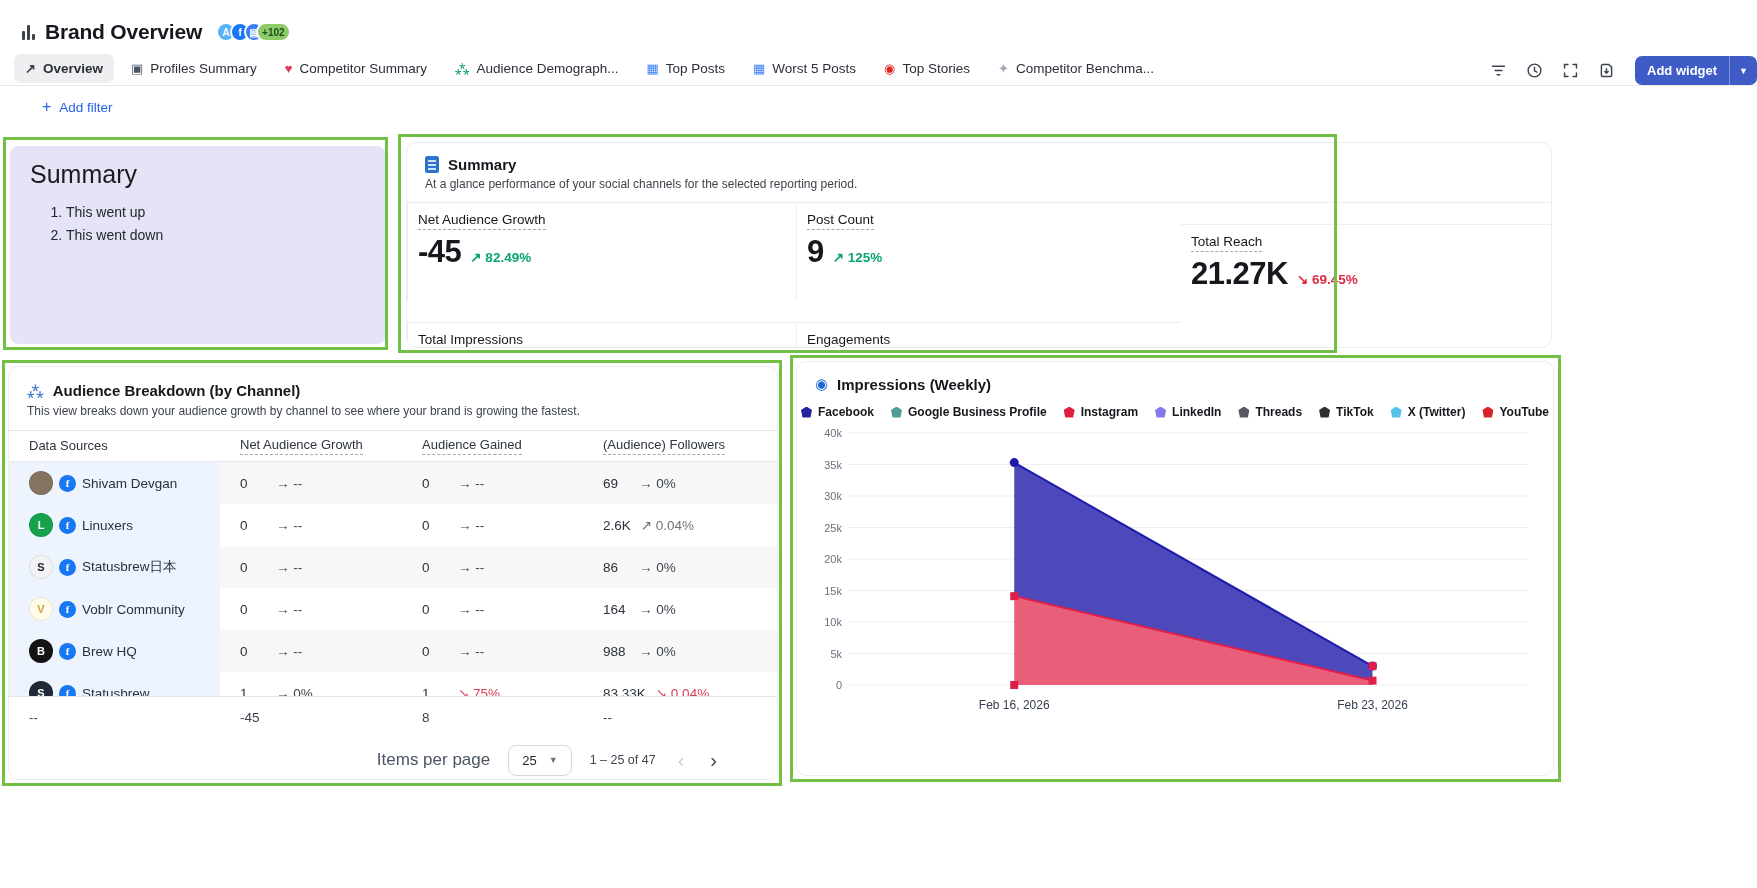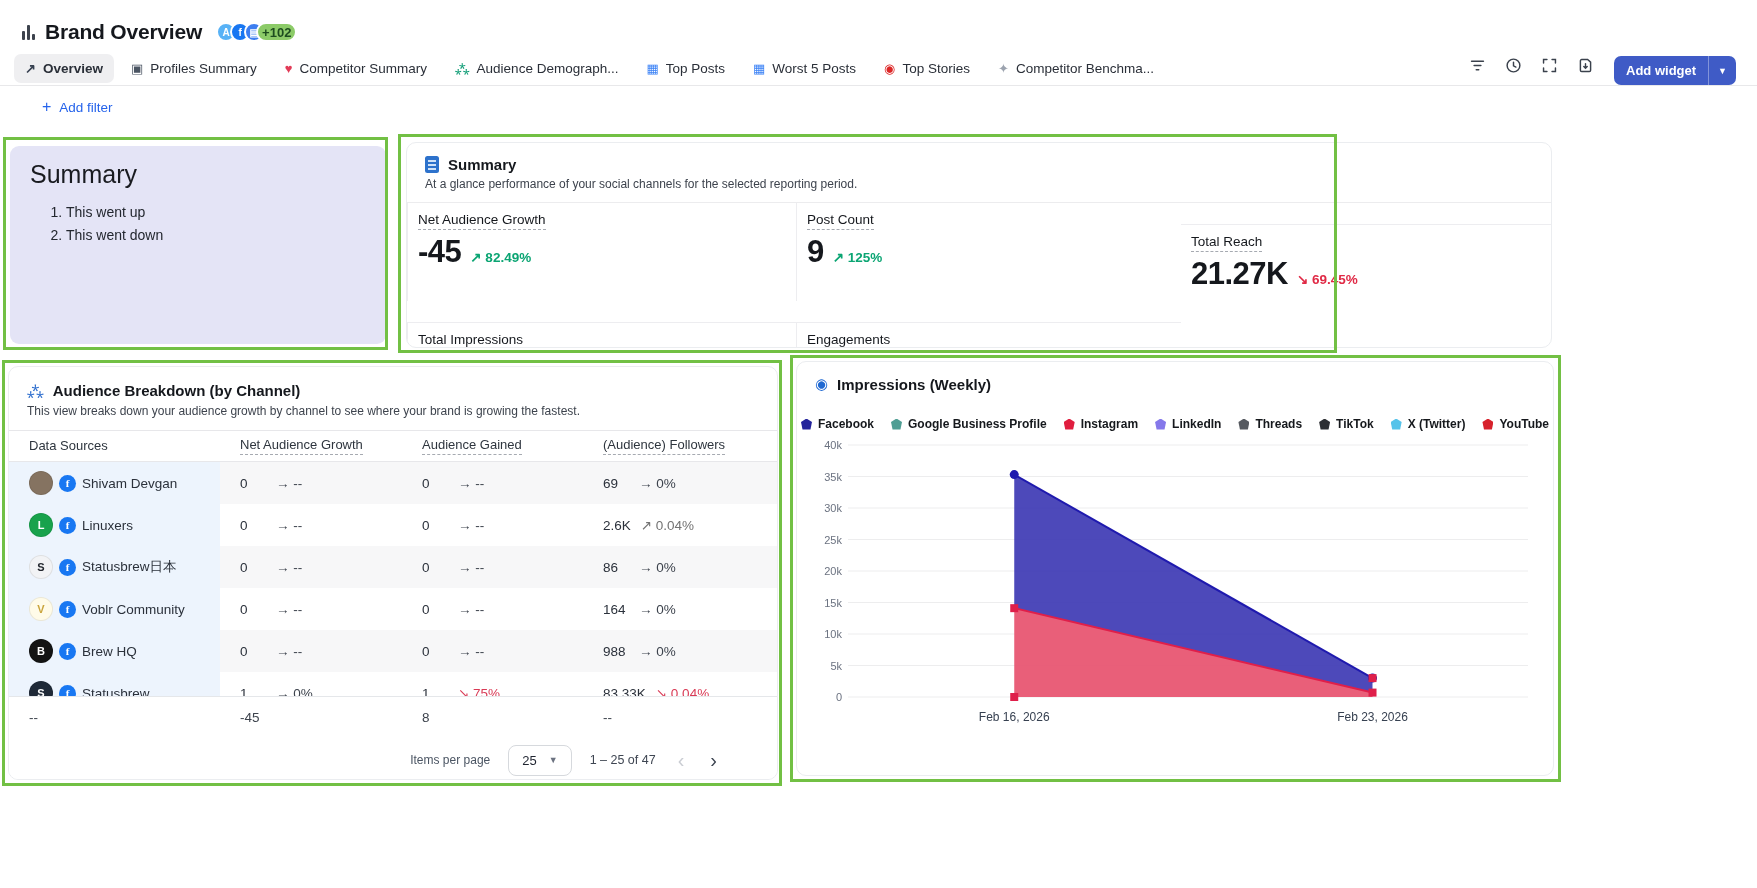--- a/index.html
+++ b/index.html
@@ -11,29 +11,29 @@
   .title-row { position:absolute; left:22px; top:20px; display:flex; align-items:center; gap:10px; }
   .bars-icon { display:inline-flex; align-items:flex-end; gap:2px; height:16px; }
   .bars-icon i { width:3px; background:#3d434d; border-radius:1px; display:block; }
   .bars-icon i:nth-child(1){height:9px;} .bars-icon i:nth-child(2){height:15px;} .bars-icon i:nth-child(3){height:6px;}
   .page-title { font-size:21px; font-weight:bold; color:#15181d; letter-spacing:-0.2px; }
   .badge-cluster { display:flex; align-items:center; margin-left:4px; }
   .pbadge { width:20px; height:20px; border-radius:50%; border:2px solid #fff; color:#fff; font-size:10px; font-weight:bold;
             display:flex; align-items:center; justify-content:center; margin-left:-6px; }
   .pbadge:first-child { margin-left:0; }
   .count-badge { margin-left:-8px; min-width:26px; height:20px; padding:0 4px; border-radius:10px; background:#8ccb68; border:2px solid #fff;
-            color:#1d4d1f; font-size:13px; font-weight:bold; display:flex; align-items:center; justify-content:center; }
+            color:#1d4d1f; font-size:10px; font-weight:bold; display:flex; align-items:center; justify-content:center; }
 
   .tab-bar { position:absolute; left:14px; top:54px; display:flex; align-items:center; gap:6px; }
   .tab { display:flex; align-items:center; gap:7px; padding:7px 11px; border-radius:7px; font-size:13.5px; color:#2a2f38; cursor:pointer; white-space:nowrap; }
   .tab.active { background:#efeff1; font-weight:bold; }
   .tab .tico { font-size:13px; line-height:1; }
   .tabs-divider { position:absolute; left:0; right:0; top:85px; border-top:1px solid #e8e8ea; }
 
-  .toolbar { position:absolute; right:21px; top:56px; display:flex; align-items:flex-start; gap:18px; }
+  .toolbar { position:absolute; right:0; top:56px; display:flex; align-items:center; gap:18px; }
   .tb-icon { width:18px; height:18px; display:flex; align-items:center; justify-content:center; cursor:pointer; }
   .tb-icon svg { width:17px; height:17px; stroke:#3a414c; fill:none; stroke-width:1.7; }
   .add-widget { display:flex; align-items:stretch; background:#3f5bc6; border-radius:7px; overflow:hidden; cursor:pointer; margin-left:2px; }
   .add-widget .awl { color:#fff; font-size:13px; font-weight:bold; padding:7px 12px; }
   .add-widget .awc { display:flex; align-items:center; padding:0 9px; border-left:1px solid rgba(255,255,255,.35); color:#fff; font-size:9px; }
 
   .add-filter { position:absolute; left:42px; top:99px; display:flex; align-items:center; gap:8px; color:#2563eb; font-size:13.5px; cursor:pointer; }
   .add-filter .plus { font-size:16px; line-height:1; }
 
   
@@ -82,32 +82,32 @@
   .td.striped { background:#f7f7f8; }
   .td.src { background:#edf4fd; gap:6px; cursor:pointer; }
   .avatar { width:24px; height:24px; border-radius:50%; flex:0 0 24px; display:flex; align-items:center; justify-content:center; font-size:11px; font-weight:bold; border:1px solid rgba(0,0,0,.08); }
   .fb-badge { width:17px; height:17px; border-radius:50%; background:#1877f2; color:#fff; font-size:11px; font-weight:bold; display:flex; align-items:center; justify-content:center; flex:0 0 17px; font-family:"Liberation Serif", serif; }
   .cell-val { min-width:26px; }
   .cell-delta { margin-left:10px; color:#3d434d; }
   .cell-delta.green { color:#737373; } .cell-delta.red { color:#d93a55; }
   .sumrow { height:40px; border-top:1px solid #e5e7ea; background:#fff; position:relative; z-index:2; }
   .sumrow .td { height:40px; background:#fff !important; color:#3d434d; }
   .pagination { height:48px; display:flex; align-items:center; justify-content:flex-end; gap:18px; padding-right:56px; background:#fff; position:relative; z-index:2; }
-  .pg-label { font-size:12px; color:#4b5563; }
+  .pg-label { font-size:17px; color:#4b5563; }
   .pg-select { display:flex; align-items:center; gap:12px; border:1px solid #d6d9dd; border-radius:8px; padding:7px 13px; font-size:13px; color:#1f2430; cursor:pointer; }
   .pg-select .car { font-size:9px; color:#6b7280; }
   .pg-range { font-size:12.5px; color:#3f4652; }
   .pg-chev { font-size:20px; line-height:1; padding:0 4px; cursor:pointer; }
   .pg-chev.disabled { color:#c9ccd2; cursor:default; }
   .pg-chev.enabled { color:#3c4450; }
 
   
   .chart-card { position:absolute; left:796px; top:361px; width:758px; height:415px; overflow:hidden; }
   .c-icon { color:#2069d2; font-size:15px; }
-  .legend { display:flex; align-items:center; justify-content:center; gap:17px; margin-top:24px; flex-wrap:nowrap; }
+  .legend { display:flex; align-items:center; justify-content:center; gap:17px; margin-top:12px; flex-wrap:nowrap; }
   .lg-item { display:flex; align-items:center; gap:6px; cursor:pointer; white-space:nowrap; }
   .lg-swatch { width:11px; height:11px; clip-path:polygon(50% 0, 100% 32%, 86% 100%, 14% 100%, 0 32%); }
   .lg-label { font-size:12px; font-weight:bold; color:#15181c; }
   .chart-svg { display:block; margin:6px auto 0; }
 </style>
 </head>
 <body>
 
 <div class="page">
 

